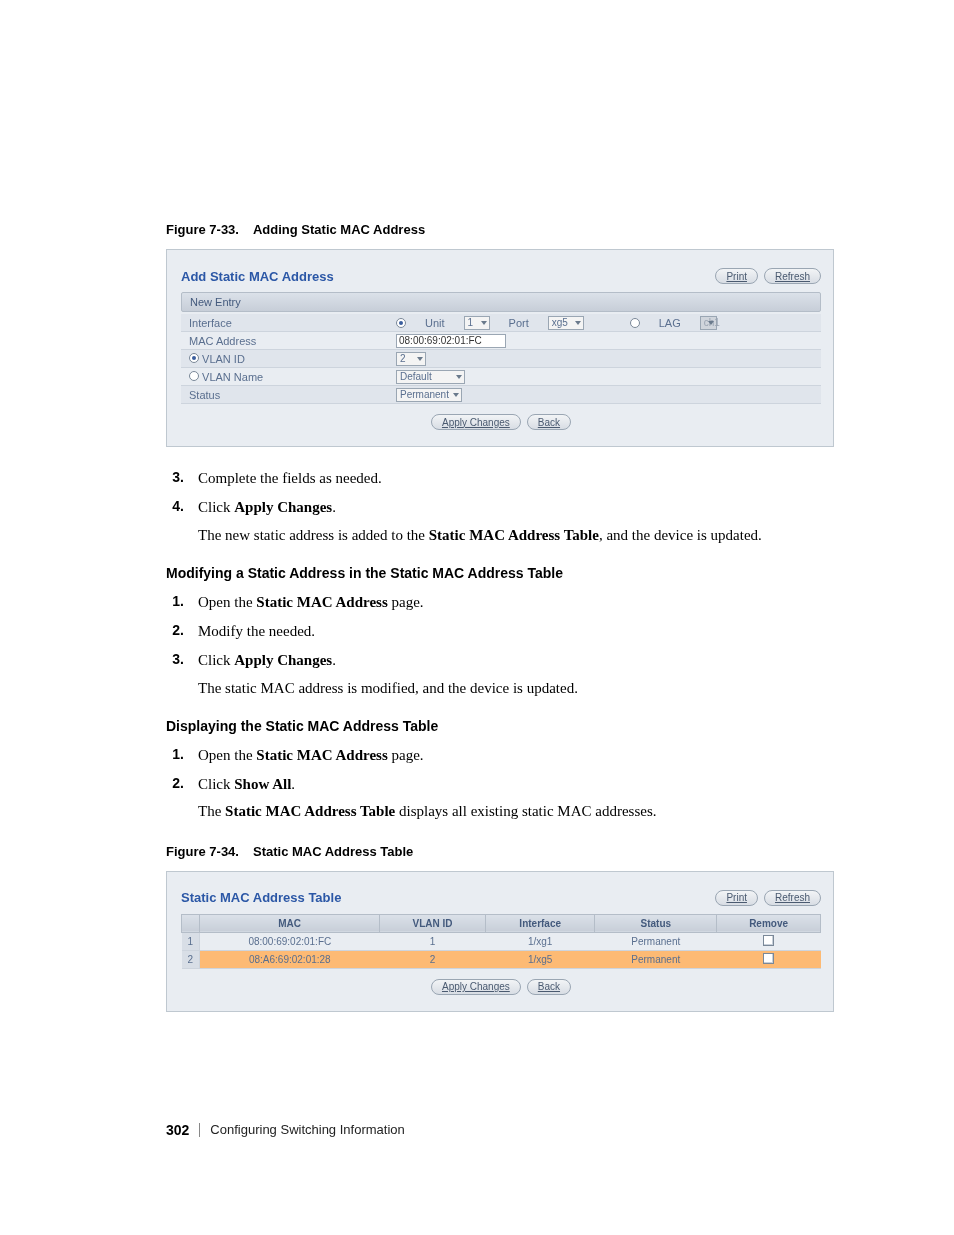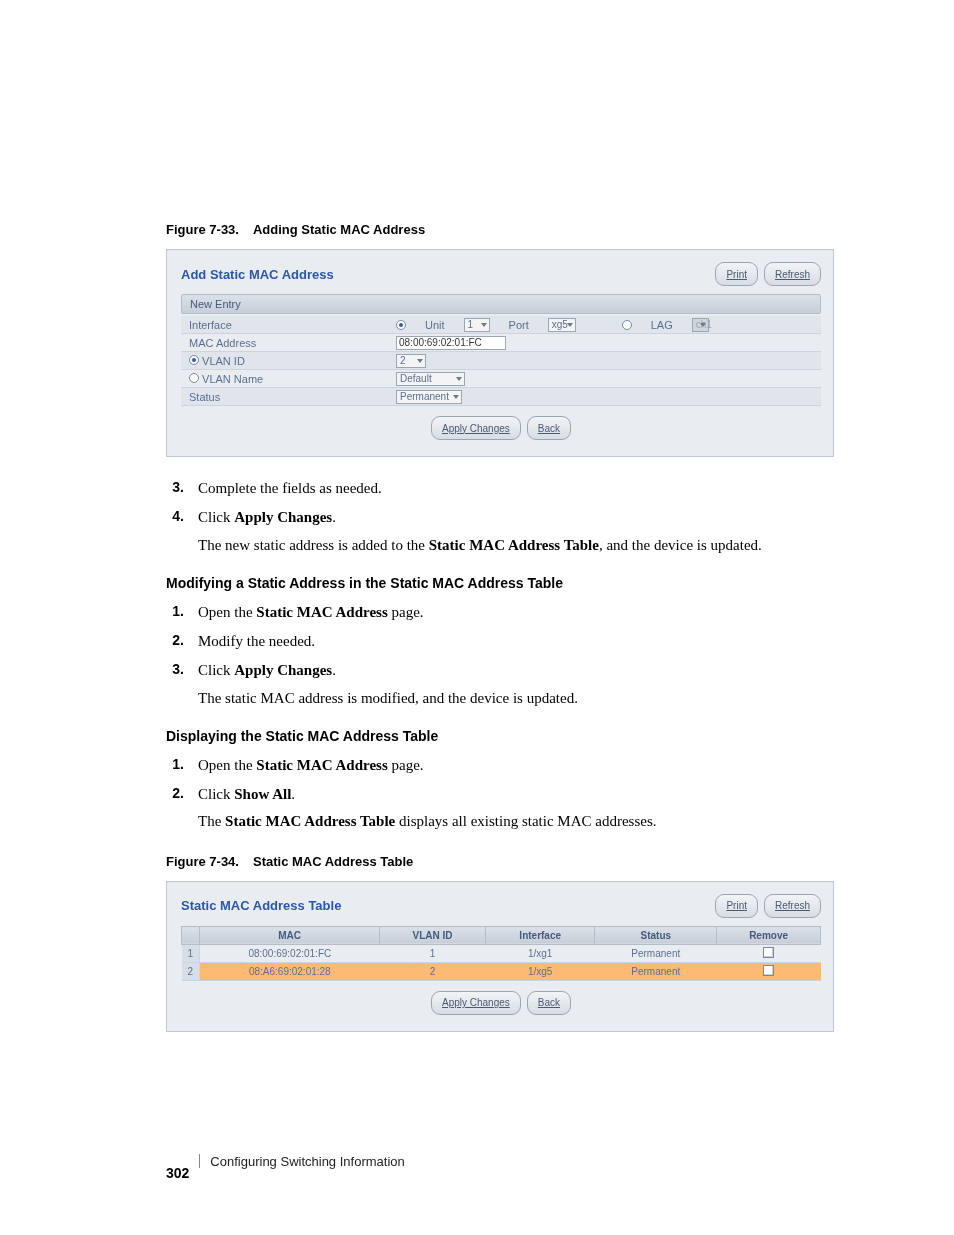--- a/index.html
+++ b/index.html
@@ -17,21 +17,21 @@
     font-family: Arial, Helvetica, sans-serif;
     font-size: 13px;
     font-weight: bold;
     color: #000;
     margin-bottom: 12px;
   }
   .fig-caption .gap { display:inline-block; width:14px; }
   .screenshot-panel {
     border: 1px solid #bfc8d0;
     background: #e9edf2;
-    padding: 12px 12px 16px 14px;
+    padding: 18px 12px 16px 14px;
     margin-bottom: 20px;
     font-family: Arial, Helvetica, sans-serif;
     font-size: 11px;
     color: #5a6f8f;
   }
   .panel-top {
     display: flex;
     justify-content: space-between;
     align-items: center;
     margin-bottom: 8px;
@@ -43,21 +43,21 @@
   }
   .panel-links {
     display: flex;
     gap: 6px;
     align-items: center;
   }
   .pill-btn {
     display: inline-flex;
     align-items: center;
     justify-content: center;
-    height: 24px;
+    height: 16px;
     padding: 0 10px;
     background: linear-gradient(#f2f4f6, #d8dde4);
     border: 1px solid #9aa6b3;
     border-radius: 9px;
     font-size: 10px;
     color: #4a5a70;
     text-decoration: underline;
     cursor: pointer;
   }
   .section-bar {
@@ -189,21 +189,21 @@
     margin: 16px 0 10px 0;
   }
   .footer {
     position: relative;
     margin-top: 110px;
     font-size: 13px;
     font-family: Arial, Helvetica, sans-serif;
     display:flex;
     align-items:center;
   }
-  .footer .pgnum { font-weight: bold; font-size:14px;margin-top:23px; }
+  .footer .pgnum { font-weight: bold; font-size:14px; }
   .footer .divider {
     display:inline-block;
     margin: 0 10px;
     width:1px; height:14px;
     background:#888;
     vertical-align:middle;
   }
   .footer .title { font-size:13px; color:#222; }
   .disabled-input {
     background:#d0d5dc !important;
@@ -231,21 +231,21 @@
     <div class="form-rows">
       <div class="form-row row-alt">
         <div class="cell-label">Interface</div>
         <div class="cell-ctrl">
           <span class="radio-dot selected"></span>
           <span>Unit</span>
           <span class="mini-select" style="width:26px">
               <span>1</span>
             </span>
           <span>Port</span>
-          <span class="mini-select" style="width:28px">
+          <span class="mini-select" style="width:36px">
               <span>xg5</span>
             </span>
           <span style="width:8px"></span>
           <span class="radio-dot"></span>
           <span>LAG</span>
           <span class="mini-select disabled-input" style="width:14px">
               <span>ch1</span>
             </span>
         </div>
       </div>

